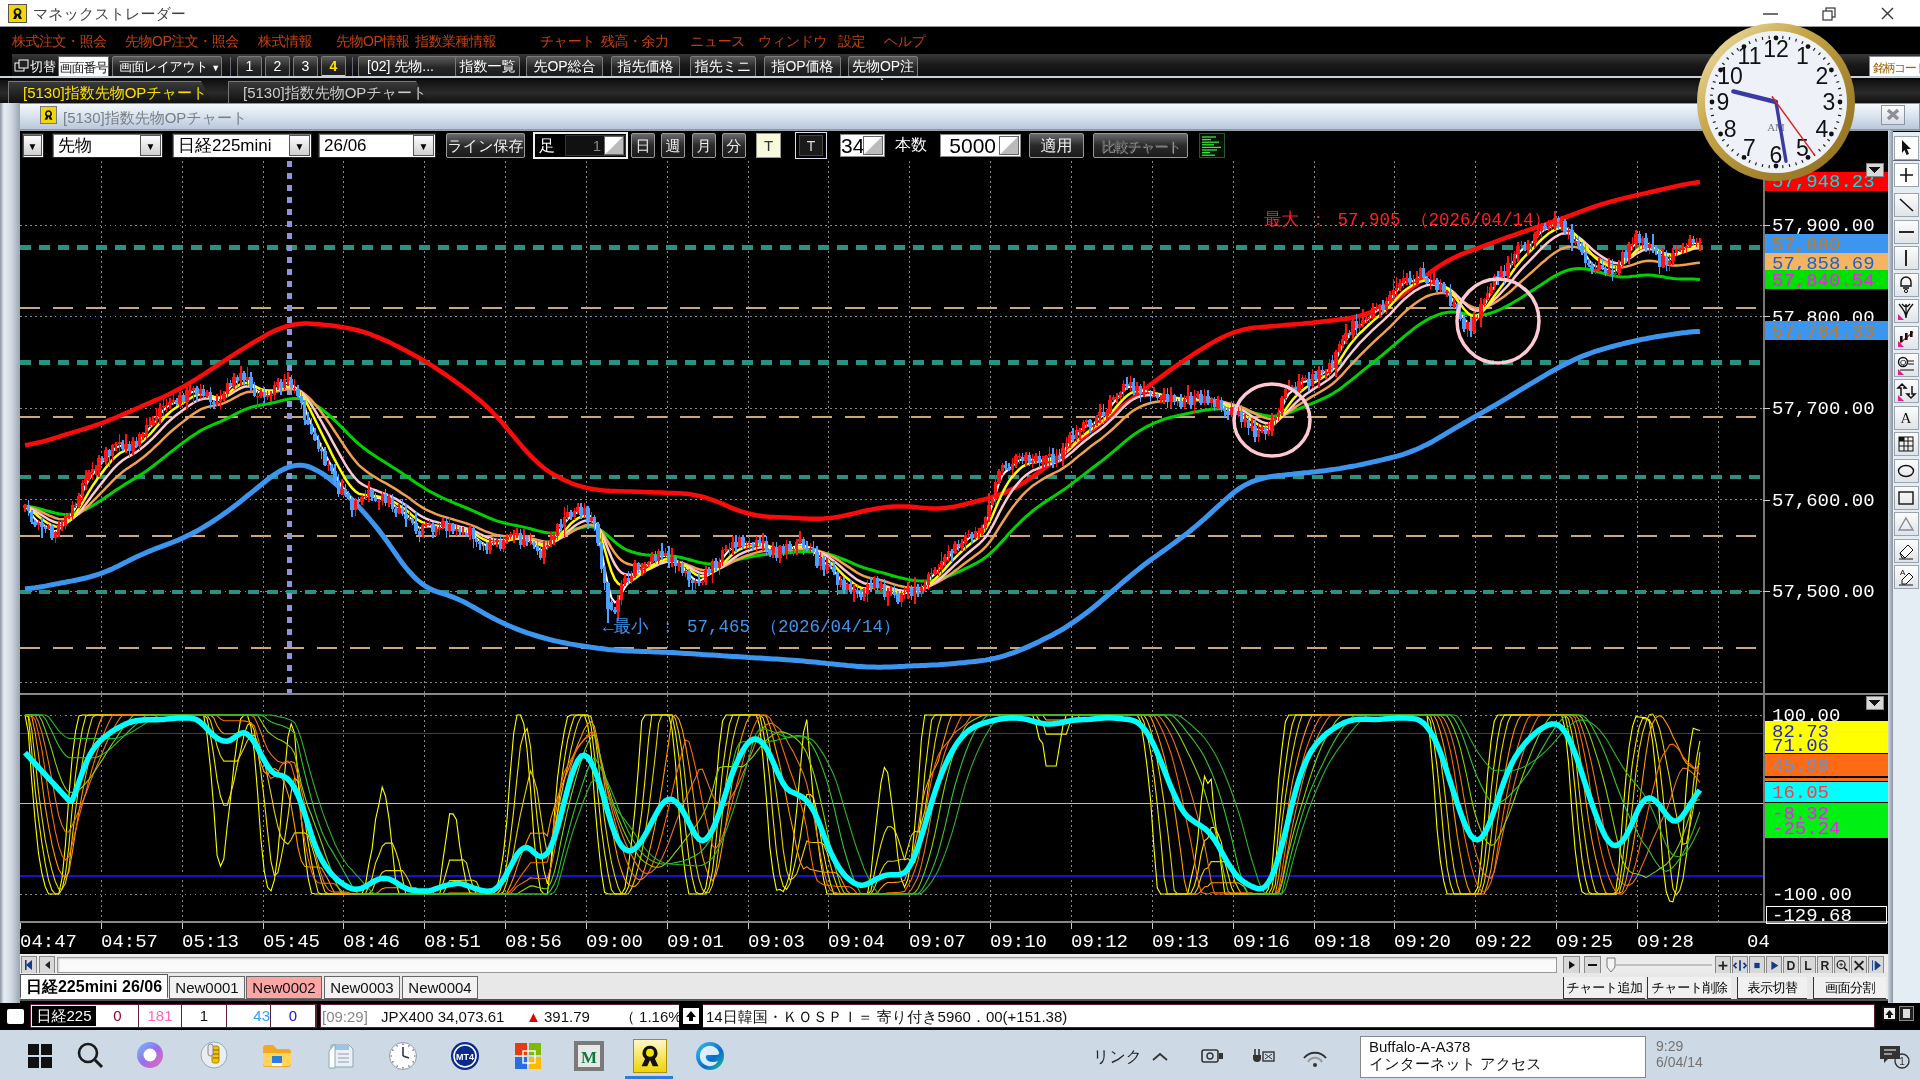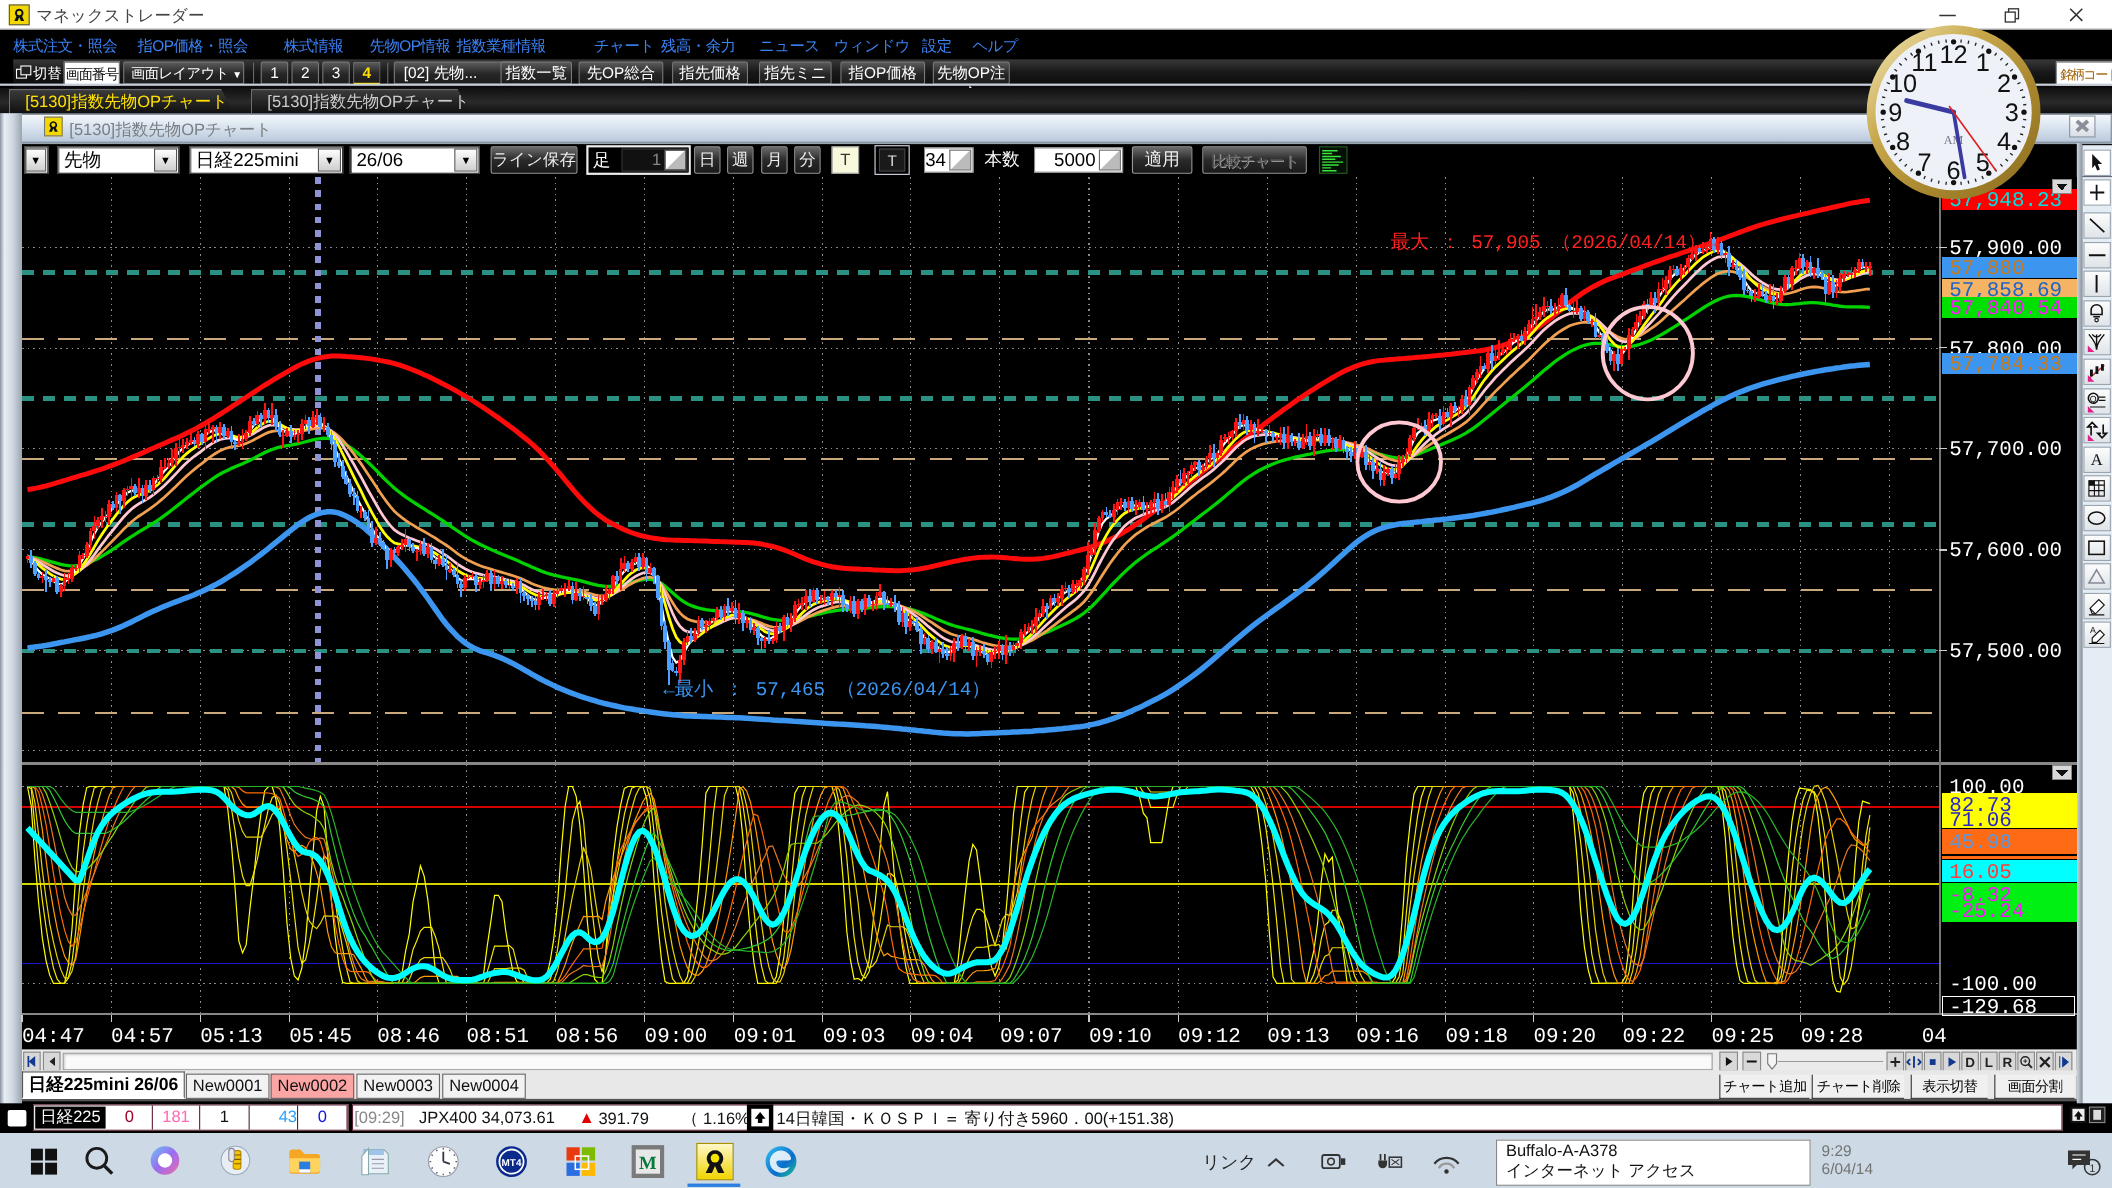--- a/index.html
+++ b/index.html
@@ -1,58 +1,58 @@
 <!DOCTYPE html>
 <html><head><meta charset="utf-8"><style>
 *{margin:0;padding:0;box-sizing:border-box}
 html,body{width:1920px;height:1080px;overflow:hidden;background:#000;
  font-family:"Liberation Sans",sans-serif;-webkit-font-smoothing:none}
 .abs{position:absolute}
 .titlebar{left:0;top:0;width:1920px;height:27px;background:#fff;border-bottom:1px solid #999}
 .menubar{left:0;top:28px;width:1920px;height:26px;background:#000}
-.menubar span{display:inline-block;color:#3b82f6;font-size:14px;letter-spacing:-0.5px;line-height:26px;position:absolute;top:0}
+.menubar span{display:inline-block;color:#c2410c;font-size:14px;letter-spacing:-0.5px;line-height:26px;position:absolute;top:0}
 .toolbar{left:12px;top:54px;width:1920px;height:26px;background:linear-gradient(#383838,#181818 45%,#0a0a0a)}
 .tbtn{position:absolute;top:2px;height:21px;background:linear-gradient(#5a5a5a,#262626 55%,#1c1c1c);
  border:1px solid #7a7a7a;border-radius:2px;color:#fff;font-size:14px;text-align:center;line-height:19px}
 .tabrow{left:0;top:80px;width:1920px;height:23px;background:linear-gradient(#101010,#2a2a2a 55%,#101010)}
 .wtab{position:absolute;top:1px;height:22px;color:#ccc;font-size:15px;line-height:22px;
  background:linear-gradient(#3a3a3a,#101010);border-top:1px solid #777;border-left:1px solid #777;
  clip-path:polygon(0 0,calc(100% - 12px) 0,100% 100%,0 100%)}
 .wtab>span{display:inline-block}
 .wintitle{left:0;top:103px;width:1920px;height:27px;background:linear-gradient(#f4f8fc,#d7e2ee 50%,#b9c8da);border:1px solid #8899aa}
 .ctrlrow{left:0;top:130px;width:1920px;height:31px;background:#000;border-top:1px solid #9aa2ac}
 .combo{position:absolute;top:3px;height:25px;background:#fff;border:1px solid #222;
  box-shadow:inset 1px 1px 0 #777;color:#000;font-size:17px;line-height:23px;padding-left:5px}
 .cdrop{position:absolute;right:1px;top:1px;width:21px;height:21px;background:linear-gradient(#fdfdfd,#cfcfcf);
  border:1px solid #555;color:#000;font-size:10px;text-align:center;line-height:21px}
 .dbtn{position:absolute;top:3px;height:25px;background:linear-gradient(#6a6a6a,#2a2a2a 50%,#1a1a1a);
  border:1px solid #999;border-radius:2px;color:#eee;font-size:16px;text-align:center}
 .spin{position:absolute;top:4px;height:23px;background:#fff;border:1px solid #888;color:#000;
- font-size:17px;text-align:right;padding-right:24px;line-height:21px}
+ font-size:21px;text-align:right;padding-right:24px;line-height:21px}
 .spinb{position:absolute;right:1px;top:1px;width:20px;height:19px;background:linear-gradient(135deg,#fff 48%,#bbb 52%);border:1px solid #666}
 .statusbar{left:0;top:1003px;width:1920px;height:27px;background:#000}
 .taskbar{left:0;top:1030px;width:1920px;height:50px;background:#cdd9e5}
 .rtool{left:1893px;top:132px;width:27px;height:871px;background:#e4ecf4}
 </style></head>
 <body>
 <div class="abs titlebar"></div>
 <div class="abs" style="left:8px;top:4px;width:19px;height:19px;background:#f2d800;border:1px solid #555"><svg width="17" height="17" viewBox="0 0 17 17">
       <path d="M8.5 3a4 4 0 0 1 2.6 7l1.9 4h-3l-1.5-3.4L7 14h-3l1.9-4A4 4 0 0 1 8.5 3z" fill="#111"></path>
       <circle cx="8.5" cy="6.8" r="2.1" fill="#f2d800"></circle>
     </svg></div>
 <div class="abs" style="left:33px;top:5px;color:#444;font-size:15px">マネックストレーダー</div>
 <svg class="abs" style="left:1756px;top:0" width="150" height="27">
     <line x1="7" y1="14" x2="22" y2="14" stroke="#333" stroke-width="1.4"></line>
     <rect x="70" y="8" width="9" height="9" fill="none" stroke="#333" stroke-width="1.2"></rect>
     <rect x="67" y="11" width="9" height="9" fill="#fff" stroke="#333" stroke-width="1.2"></rect>
     <path d="M126 8 l11 11 M137 8 l-11 11" stroke="#333" stroke-width="1.4"></path>
   </svg>
 <div class="abs menubar">
     <span style="left:12px">株式注文・照会</span>
-    <span style="left:125px">指OP価格・照会</span>
+    <span style="left:125px">先物OP注文・照会</span>
     <span style="left:258px">株式情報</span>
     <span style="left:336px">先物OP情報</span>
     <span style="left:415px">指数業種情報</span>
     <span style="left:540px">チャート</span>
     <span style="left:601px">残高・余力</span>
     <span style="left:690px">ニュース</span>
     <span style="left:758px">ウィンドウ</span>
     <span style="left:838px">設定</span>
     <span style="left:884px">ヘルプ</span>
   </div>

